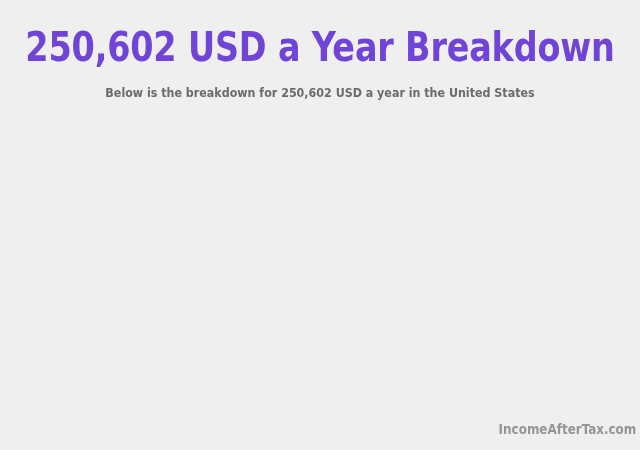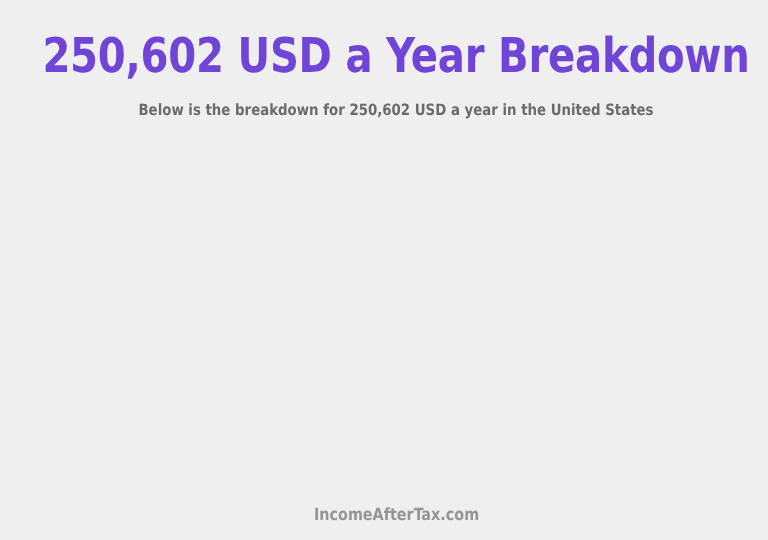--- a/index.html
+++ b/index.html
@@ -12,21 +12,20 @@
     background: #efefef;
     font-family: "Liberation Sans", sans-serif;
     overflow: hidden;
   }
   .page {
     position: relative;
     width: 520px;
     height: 450px;
     background: #efefef;
     box-sizing: border-box;
-    margin-left: 10px;
   }
   .header {
     position: absolute;
     left: 0;
     top: 0;
     width: 640px;
     text-align: center;
   }
   .page-title {
     margin: 0;
@@ -76,21 +75,21 @@
     left: 0;
     top: 0;
     width: 640px;
     height: 290px;
   }
   .site-footer {
     position: absolute;
     left: 0;
     top: 420px;
     width: 640px;
-    text-align: center;
+    text-align: right;
   }
   .footer-label {
     display: inline-block;
     font-family: "Liberation Sans Narrow", "DejaVu Sans Condensed", "Liberation Sans", sans-serif;
     font-size: 14px;
     line-height: 19px;
     font-weight: bold;
     color: #959595;
     transform: scaleX(0.95);
     white-space: nowrap;

